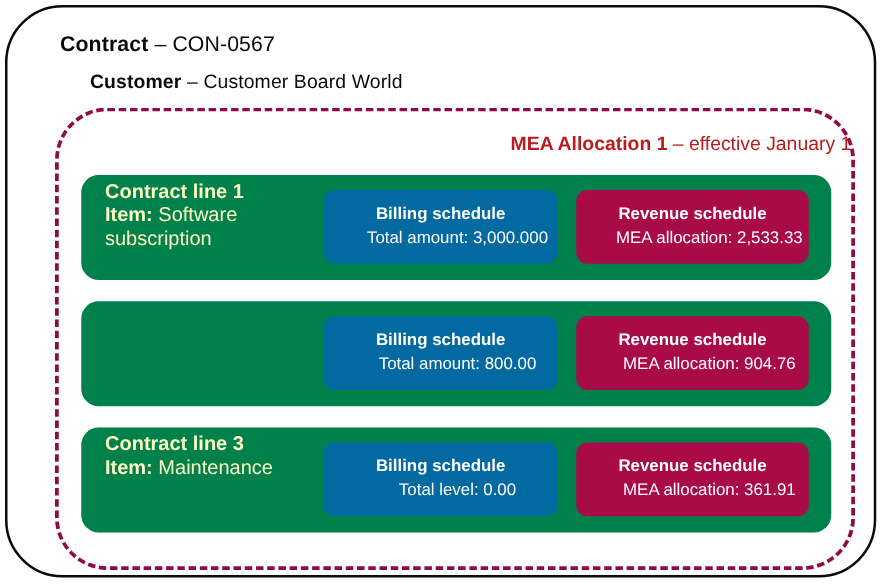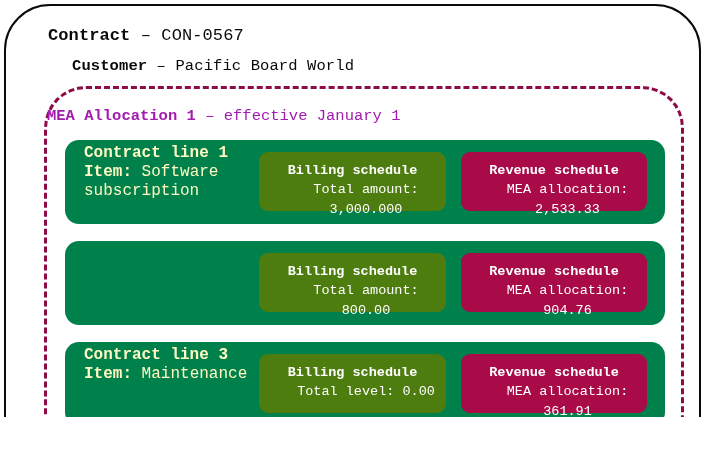--- a/index.html
+++ b/index.html
@@ -8,24 +8,23 @@
     background: #ffffff;
   }
   body {
     font-family: "Liberation Sans", sans-serif;
     -webkit-font-smoothing: antialiased;
   }
 
   #canvas {
     position: relative;
     width: 707px;
-    height: 417px;
+    height: 468px;
     background: #ffffff;
     overflow: hidden;
-    font-family: Liberation Mono, monospace;
   }
 
   
   .contract-frame {
     position: absolute;
     left: 4px;
     top: 4px;
     width: 697px;
     height: 458px;
     box-sizing: border-box;
@@ -67,23 +66,23 @@
     border: 3px dashed #8E0B45;
     border-radius: 42px;
     background: transparent;
   }
 
   .allocation-title {
     position: absolute;
     left: 0;
     right: 0;
     top: 18px;
-    text-align: left;
+    text-align: right;
     font-size: 15.5px;
-    color: #a21caf;
+    color: #b91c1c;
     white-space: nowrap;
   }
 
   
   .line-card {
     position: absolute;
     left: 18px;
     width: 600px;
     height: 84px;
     background: #00804A;
@@ -127,41 +126,41 @@
   .schedule-box .sched-value {
     display: block;
     font-weight: normal;
     font-size: 13.5px;
     line-height: 20px;
     padding-left: 27px;
   }
   .billing-box {
     left: 194px;
     width: 187px;
-    background: #4d7c0f;
+    background: #0369a1;
   }
   .revenue-box {
     left: 396px;
     width: 186px;
     background: #A80B48;
   }
 </style>
 </head>
 <body>
 
 <div id="canvas">
 
   <div class="contract-frame">
 
     <div class="contract-heading">
       <span class="lbl-strong">Contract</span><span class="lbl-rest"> – </span><span class="lbl-rest">CON-0567</span>
     </div>
 
     <div class="customer-heading">
-      <span class="lbl-strong">Customer</span><span class="lbl-rest"> – </span><span class="lbl-rest">Pacific Board World</span>
+      <span class="lbl-strong">Customer</span><span class="lbl-rest"> – </span><span class="lbl-rest">Customer Board World</span>
     </div>
 
     <div class="allocation-frame">
 
       <div class="allocation-title">
         <span class="lbl-strong">MEA Allocation 1</span><span class="lbl-rest"> – </span><span class="lbl-rest">effective January 1</span>
       </div>
 
       <div class="line-card row1">
         <div class="line-info">

